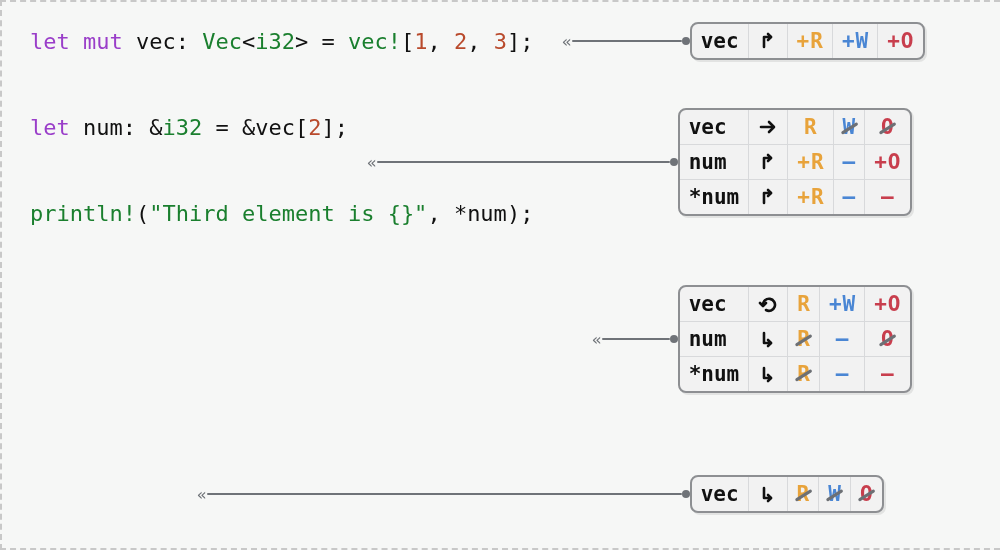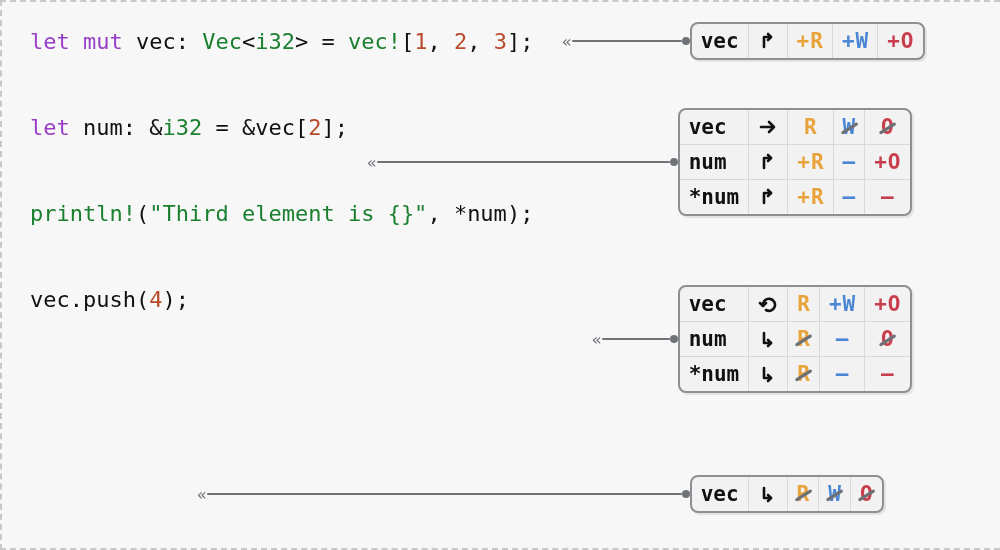--- a/index.html
+++ b/index.html
@@ -135,21 +135,20 @@
 <body>
 
 <div class="frame">
 
   <div class="line"><span class="tok-kw">let</span> <span class="tok-kw2">mut</span> <span class="tok-ident">vec</span><span class="tok-colon">:</span> <span class="tok-type">Vec</span><span class="tok-punct">&lt;</span><span class="tok-type">i32</span><span class="tok-punct">&gt;</span> <span class="tok-punct">=</span> <span class="tok-macro">vec!</span><span class="tok-punct">[</span><span class="tok-num">1</span><span class="tok-punct">,</span> <span class="tok-num">2</span><span class="tok-punct">,</span> <span class="tok-num">3</span><span class="tok-punct">]</span><span class="tok-punct">;</span></div>
 
   <div class="line"><span class="tok-kw">let</span> <span class="tok-ident">num</span><span class="tok-colon">:</span> <span class="tok-amp">&amp;</span><span class="tok-type">i32</span> <span class="tok-punct">=</span> <span class="tok-amp">&amp;</span><span class="tok-ident">vec</span><span class="tok-punct">[</span><span class="tok-num">2</span><span class="tok-punct">]</span><span class="tok-punct">;</span></div>
 
   <div class="line" style="margin-top:30px"><span class="tok-macro">println!</span><span class="tok-punct">(</span><span class="tok-str">"Third element is {}"</span><span class="tok-punct">,</span> <span class="tok-punct">*</span><span class="tok-ident">num</span><span class="tok-punct">)</span><span class="tok-punct">;</span></div>
 
-  <div class="line" style="margin-top:48px"><span class="tok-ident">vec</span><span class="tok-punct">.</span><span class="tok-ident">push</span><span class="tok-punct">(</span><span class="tok-num">4</span><span class="tok-punct">)</span><span class="tok-punct">;</span></div>
 
   <div class="cluster" style="top:20px; left:560px;">
     <div class="leader">
       <span class="leader-quote">«</span>
       <div class="leader-line" style="width:110px"></div>
       <div class="leader-cap"></div>
     </div>
     <div class="panel">
       <table>
           <tbody id="panel-1">

